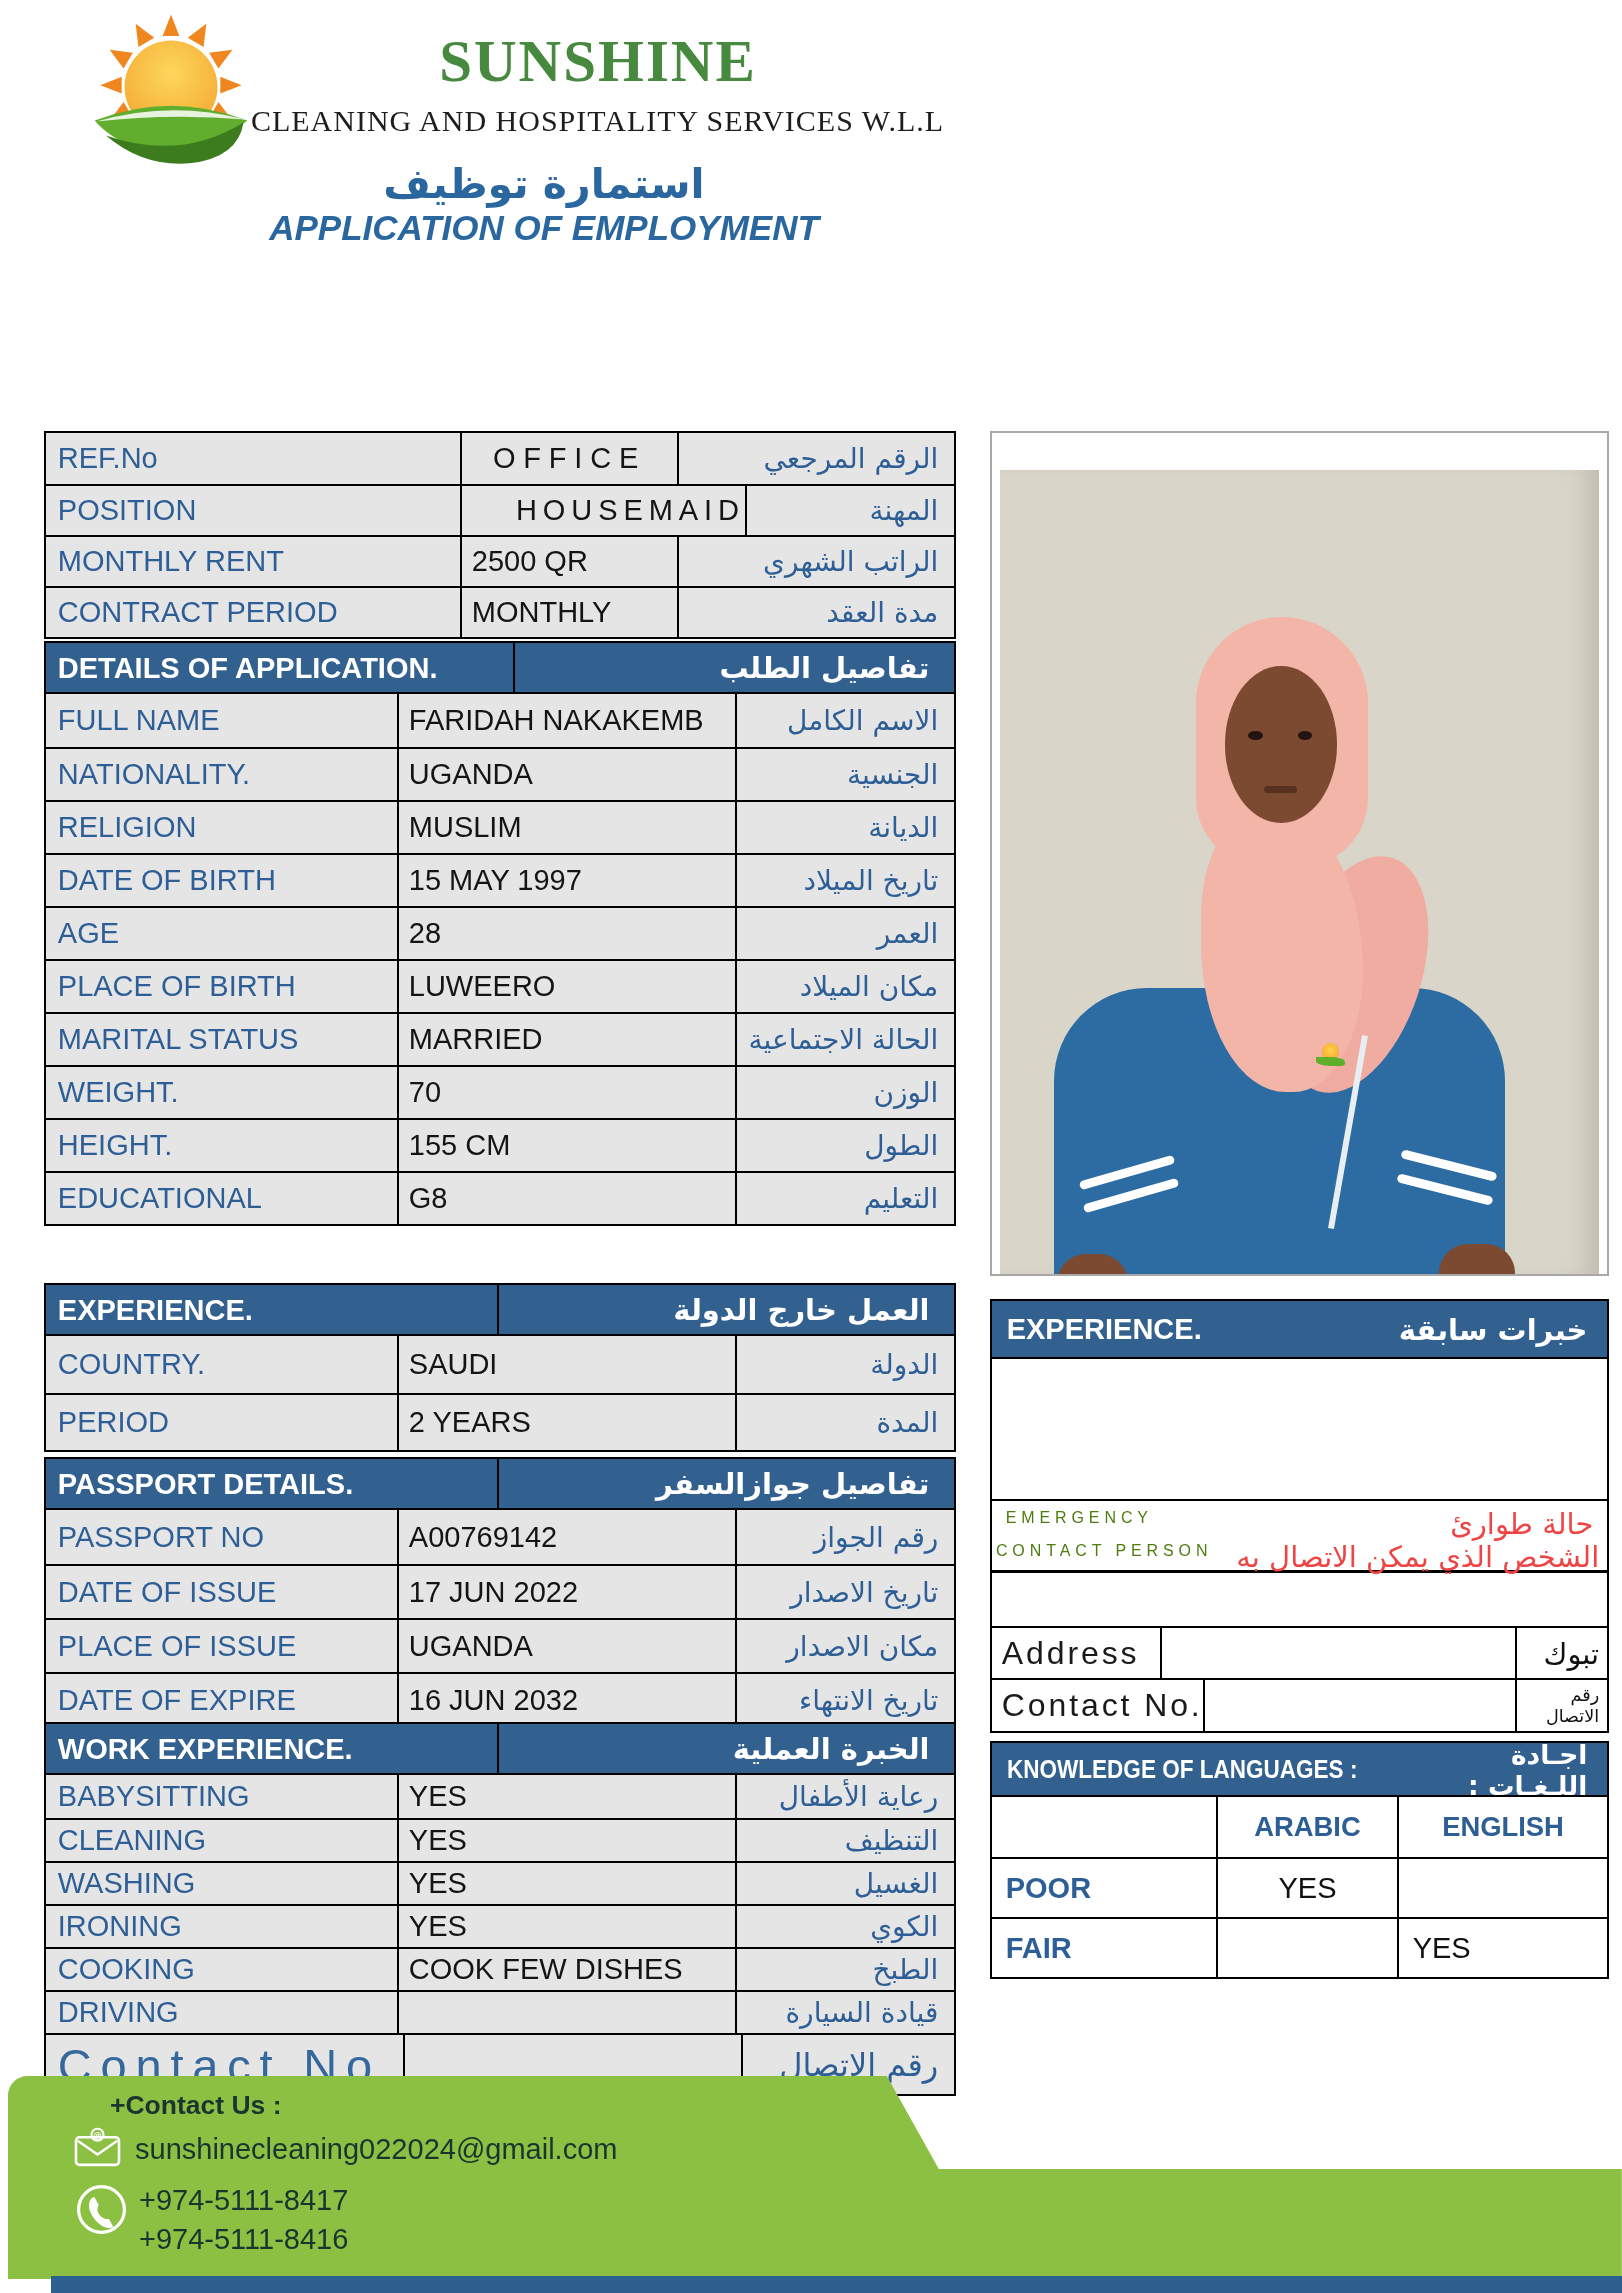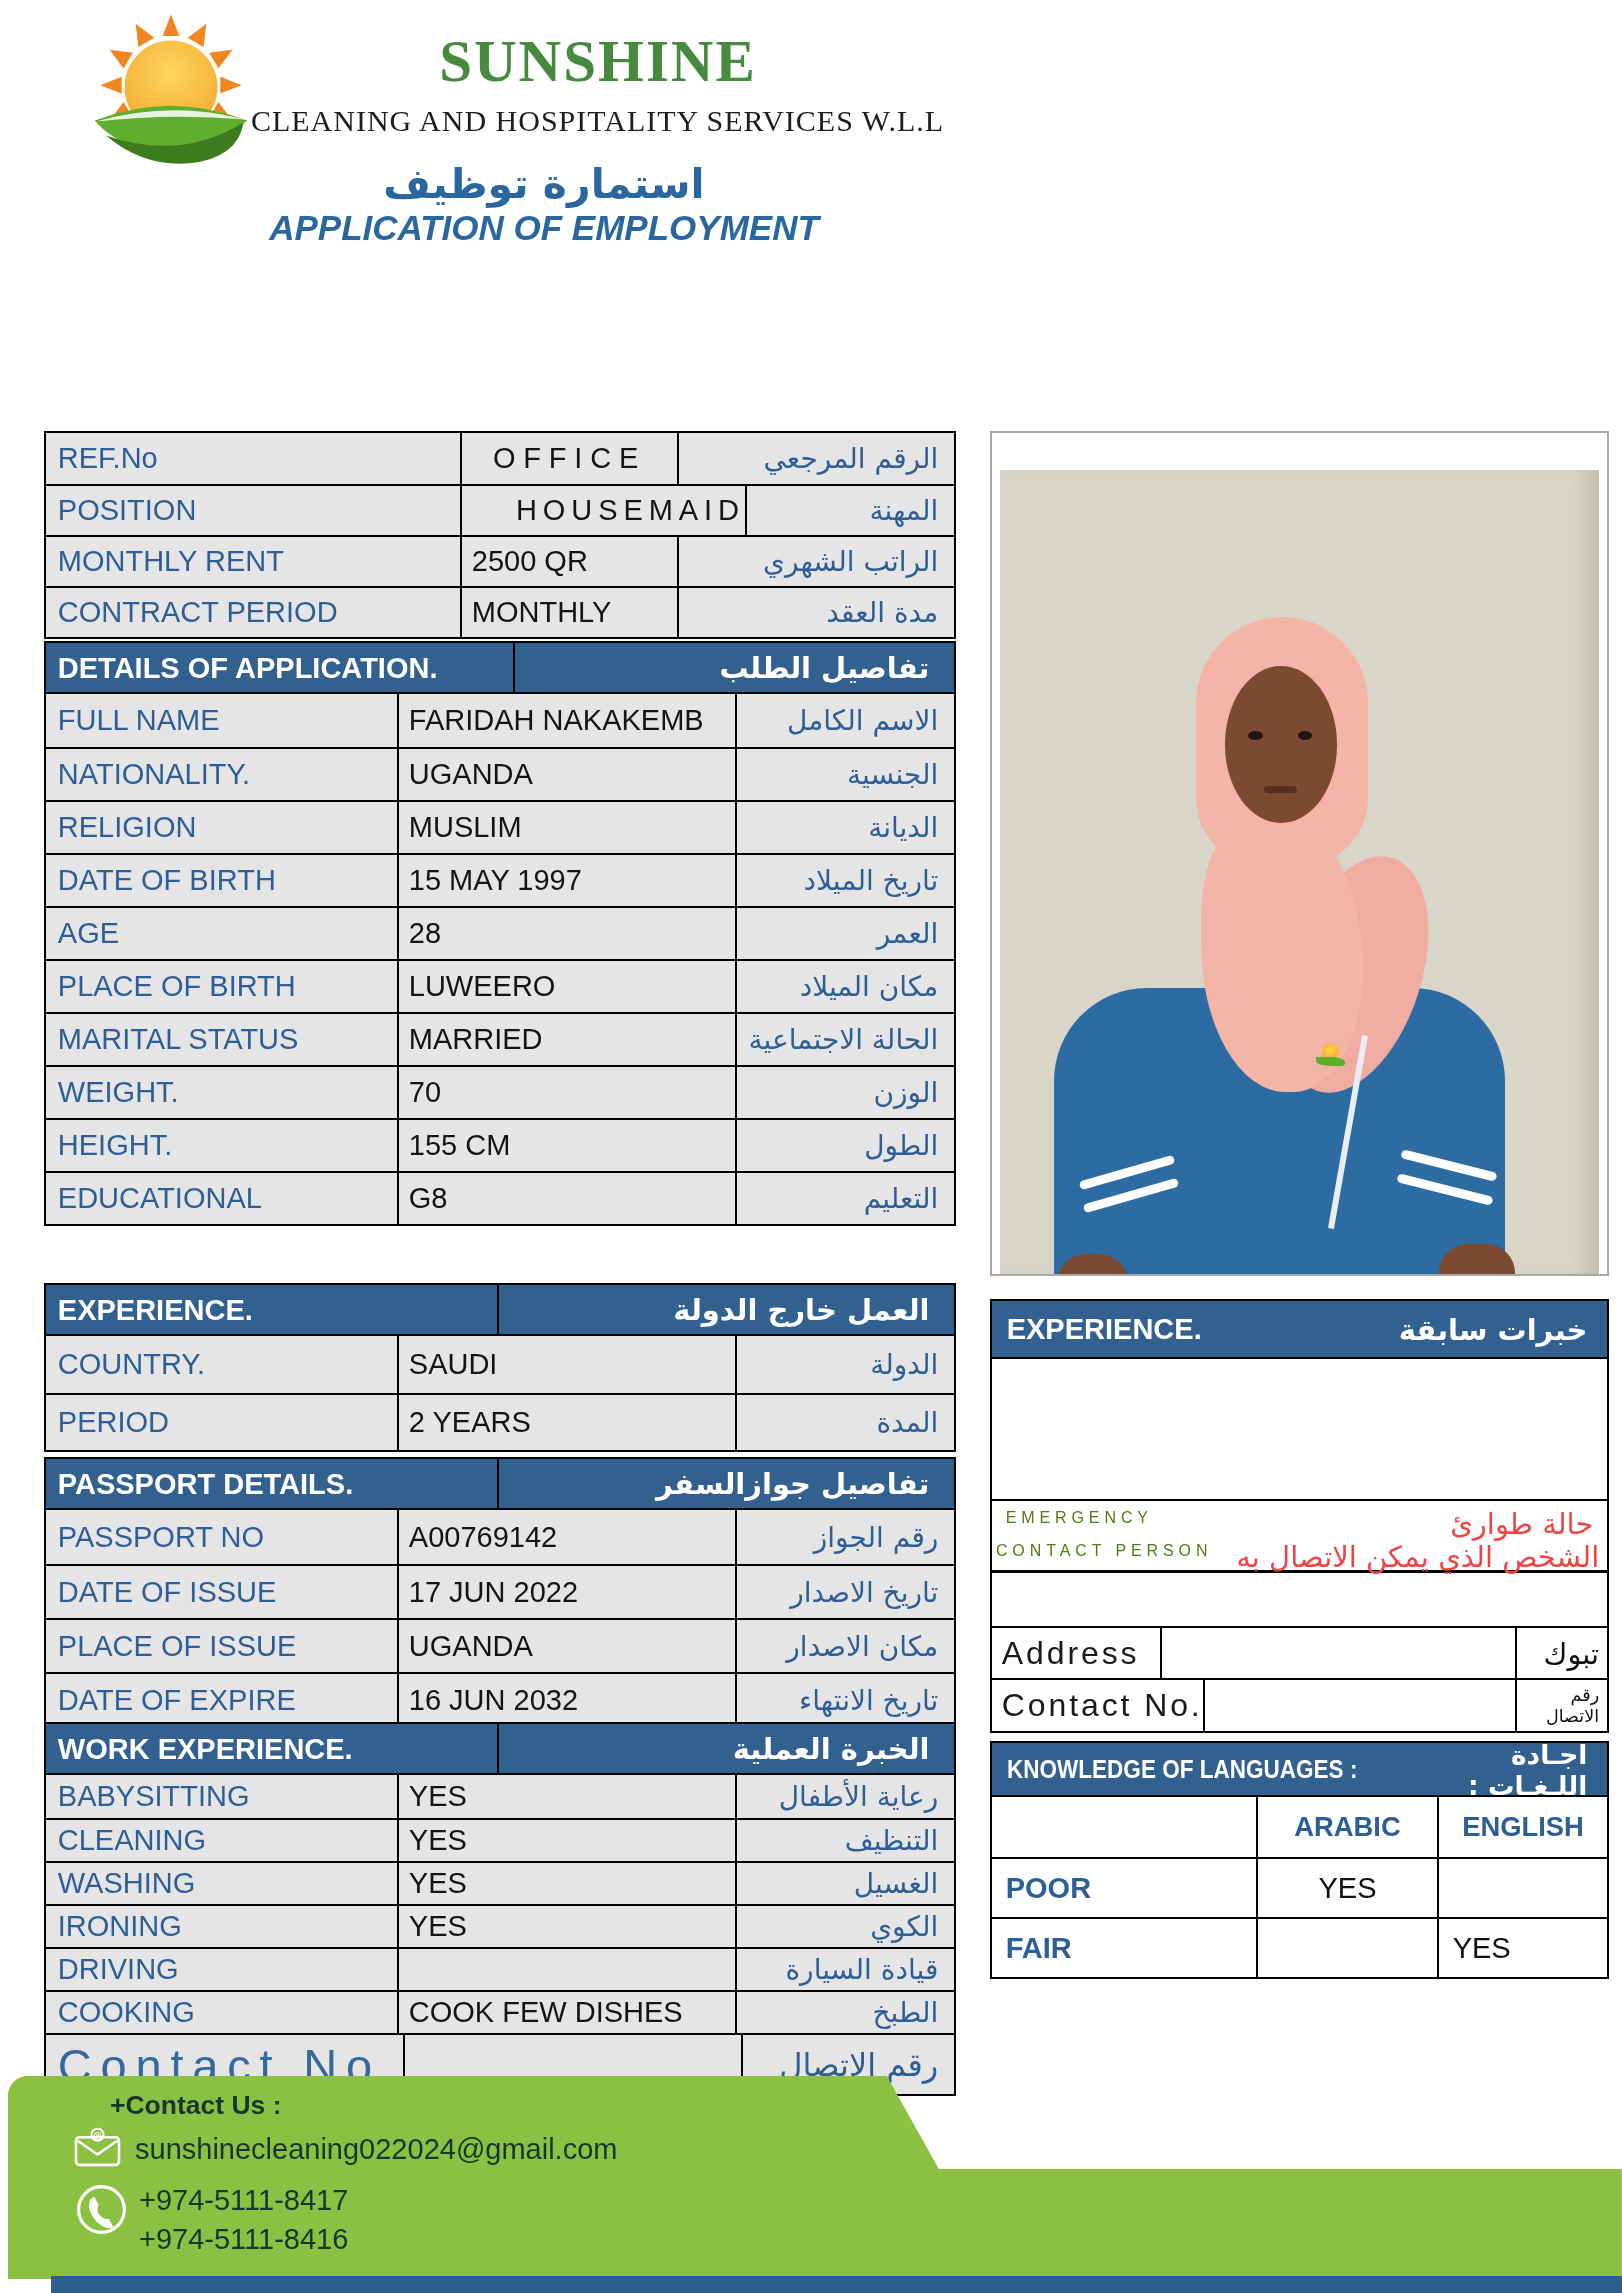--- a/index.html
+++ b/index.html
@@ -92,21 +92,21 @@
   .rrow .rmid{flex:1;border-right:2.9px solid #000;box-sizing:border-box;}
   .rrow .rar{flex:0 0 90px;display:flex;align-items:center;justify-content:flex-end;
         padding-right:7.8px;color:#111;box-sizing:border-box;}
 
   .lang{position:absolute;left:990px;top:1795px;width:619px;border:2.9px solid #000;background:#fff;box-sizing:border-box;}
   .lang .row{display:flex;height:60px;border-top:2.9px solid #000;box-sizing:border-box;}
   .lang .row:first-child{border-top:none;}
   .lang .c{box-sizing:border-box;display:flex;align-items:center;border-left:2.9px solid #000;}
   .lang .c:first-child{border-left:none;}
   .lang .c1{flex:0 0 224px;color:#2e5e96;font-weight:bold;font-size:29px;padding-left:13.7px;}
-  .lang .c2{flex:0 0 181px;justify-content:center;font-size:29px;color:#111;margin-left:40px;}
+  .lang .c2{flex:0 0 181px;justify-content:center;font-size:29px;color:#111;}
   .lang .c3{flex:1;font-size:29px;color:#111;padding-left:13.7px;}
   .lang .hdr{color:#2e5e96;font-weight:bold;font-size:27.4px;justify-content:center;padding-left:0;}
 
   
   .green{position:absolute;left:7.8px;top:2076px;width:1614px;height:203px;background:#8bc043;
          border-top-left-radius:19.6px;z-index:5;
          clip-path:polygon(0 0,879px 0,931px 93px,1614px 93px,1614px 203px,0 203px);}
   .bottom-bar{position:absolute;left:51px;top:2276px;width:1571px;height:17.6px;background:#2d608f;z-index:6;}
   .ftxt{position:absolute;z-index:7;color:#1b3430;font-weight:bold;}
 </style>
@@ -339,31 +339,31 @@
         </div>
       </div>
     <div class="row">
         <div class="cell lab">IRONING</div>
         <div class="cell val">YES</div>
         <div class="cell arab">
           <span class="ar">الكوي</span>
         </div>
       </div>
     <div class="row">
+        <div class="cell lab">COOKING</div>
+        <div class="cell val">COOK FEW DISHES</div>
+        <div class="cell arab">
+          <span class="ar">الطبخ</span>
+        </div>
+      </div>
+    <div class="row">
         <div class="cell lab">DRIVING</div>
         <div class="cell val"></div>
         <div class="cell arab">
           <span class="ar">قيادة السيارة</span>
-        </div>
-      </div>
-    <div class="row">
-        <div class="cell lab">COOKING</div>
-        <div class="cell val">COOK FEW DISHES</div>
-        <div class="cell arab">
-          <span class="ar">الطبخ</span>
         </div>
       </div>
     <div class="row contact-row" style="height:61px">
       <div class="cell lab">Contact No.</div>
       <div class="cell val"></div>
       <div class="cell arab">
           <span class="ar">رقم الاتصال</span>
         </div>
     </div>
   </div>

